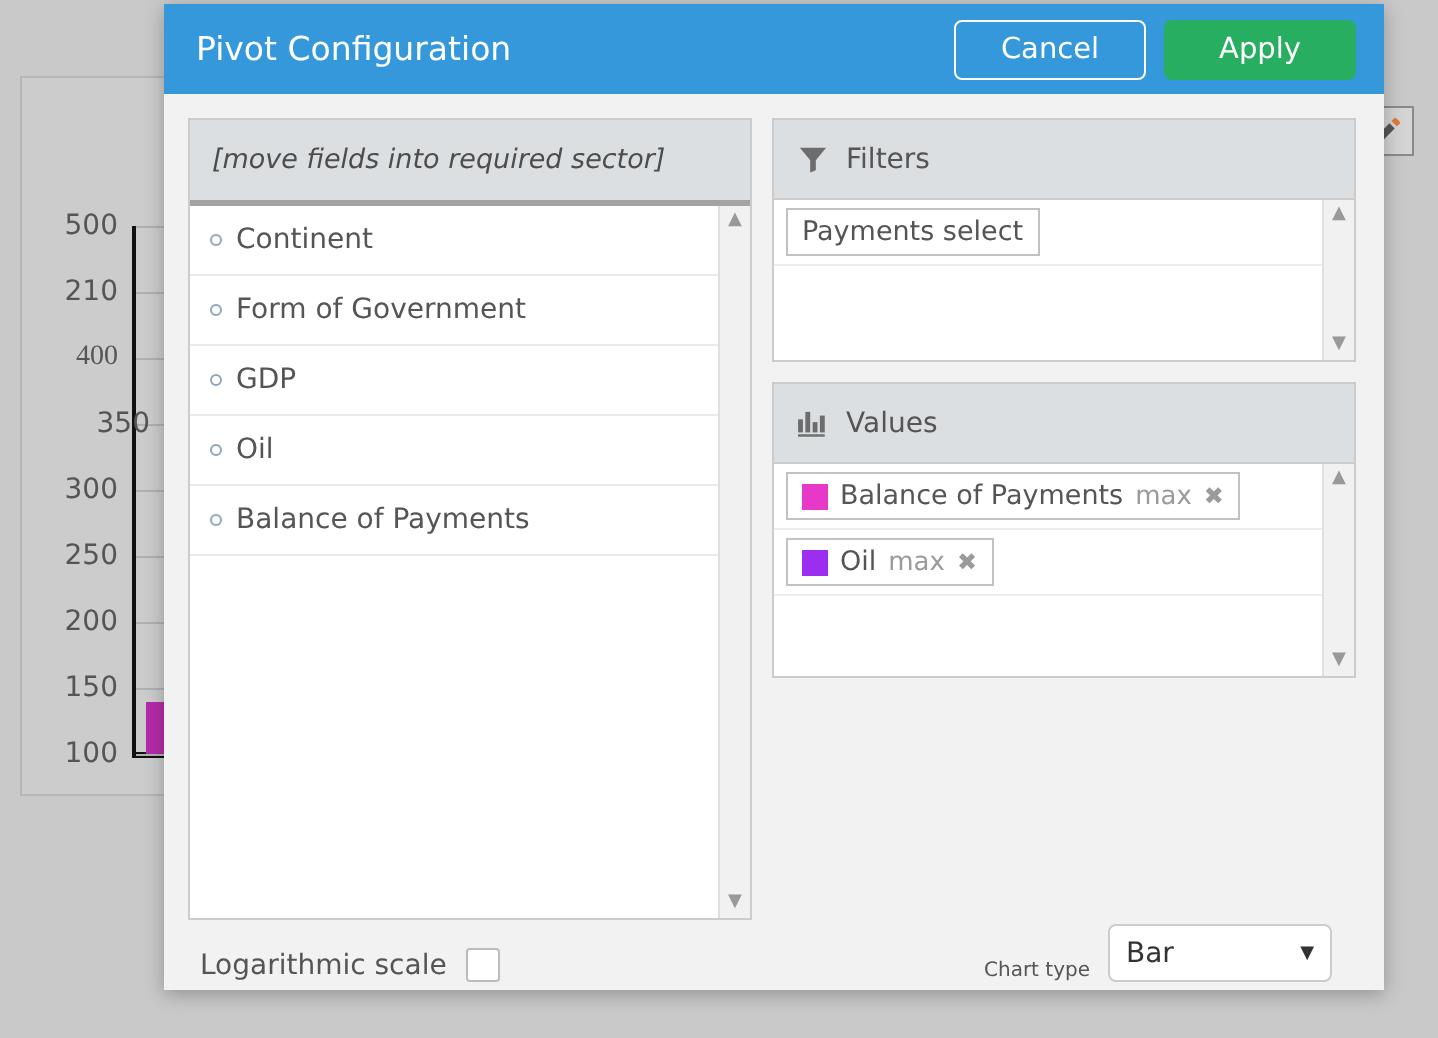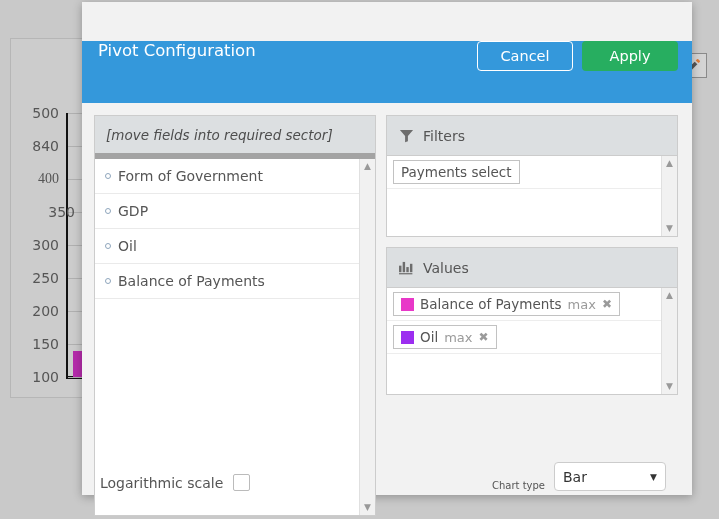--- a/index.html
+++ b/index.html
@@ -50,24 +50,23 @@
   }
 
   
   .modal {
     position: absolute; left: 82px; top: 2px;
     width: 610px; height: 493px;
     background: #f2f2f2;
     box-shadow: 0 2px 9px rgba(0,0,0,0.28);
   }
   .modal-header {
-    height: 62px; background: #3498db;
-    display: flex; align-items: flex-start;
+    height: 45px; background: #3498db;
+    display: flex; align-items: center;
     padding: 0 14px 0 16px;
-    margin-top: 39px;
   }
   .modal-title {
     color: #ffffff; font-size: 16.5px; flex: 1;
   }
   .btn-cancel {
     min-width: 96px; height: 30px;
     border: 1px solid #ffffff; border-radius: 4px;
     background: transparent; color: #ffffff; font-size: 14.5px;
     font-family: inherit; cursor: pointer;
     display: flex; align-items: center; justify-content: center;
@@ -84,21 +83,21 @@
     position: relative; height: 413px; padding: 12px 12px 0 12px;
     display: flex; gap: 10px;
   }
 
   
   .pool {
     width: 282px; border: 1px solid #ccc; background: #ffffff;
     display: flex; flex-direction: column;
   }
   .pool-head {
-    height: 43px; background: #dcdfe1; border-bottom: 6px solid #a3a3a3;
+    height: 43px; background: #dcdfe1; border-bottom: 3px solid #a3a3a3;
     display: flex; align-items: center; padding-left: 11px;
     font-style: italic; font-size: 13.5px; color: #4d4d4d;
   }
   .pool-body { flex: 1; display: flex; overflow: hidden; }
   .pool-list { flex: 1; }
   .field-row {
     height: 35px; border-bottom: 1px solid #eaeaea;
     display: flex; align-items: center; padding-left: 10px;
     font-size: 14px; color: #555; cursor: move;
   }
@@ -175,21 +174,21 @@
         <div class="bg-tick" style="left: 0px; top: 272px; width: 55px; text-align: right; right: auto;">200</div>
         <div class="bg-grid" style="left: 57px; top: 239px;"></div>
         <div class="bg-tick" style="left: 0px; top: 239px; width: 55px; text-align: right; right: auto;">250</div>
         <div class="bg-grid" style="left: 57px; top: 206px;"></div>
         <div class="bg-tick" style="left: 0px; top: 206px; width: 55px; text-align: right; right: auto;">300</div>
         <div class="bg-grid" style="left: 57px; top: 173px;"></div>
         <div class="bg-tick" style="left: 16px; top: 173px; width: 55px; text-align: right; right: auto;">350</div>
         <div class="bg-grid" style="left: 57px; top: 140px;"></div>
         <div class="bg-tick" style="left: 0px; top: 140px; width: 55px; text-align: right; right: auto; font-family: Liberation Serif, serif;">400</div>
         <div class="bg-grid" style="left: 57px; top: 107px;"></div>
-        <div class="bg-tick" style="left: 0px; top: 107px; width: 55px; text-align: right; right: auto;">840</div>
+        <div class="bg-tick" style="left: 0px; top: 107px; width: 55px; text-align: right; right: auto;">210</div>
         <div class="bg-grid" style="left: 57px; top: 74px;"></div>
         <div class="bg-tick" style="left: 0px; top: 74px; width: 55px; text-align: right; right: auto;">500</div>
       </div>
     <div id="bg-bars">
         <div class="bg-bar" style="left: 62px; top: 311.6px; width: 28px; height: 26.4px; background: rgb(181, 43, 171);"></div>
       </div>
     <div class="bg-xlabel" style="left:70px;">1</div>
   </div>
 
   <div class="edit-btn">
@@ -206,20 +205,24 @@
       <button class="btn-cancel">Cancel</button>
       <button class="btn-apply">Apply</button>
     </div>
 
     <div class="modal-body">
 
       <div class="pool">
         <div class="pool-head">[move fields into required sector]</div>
         <div class="pool-body">
           <div class="pool-list" id="pool-list">
+              <div class="field-row">
+                <span class="bullet"></span>
+                <span>Continent</span>
+              </div>
               <div class="field-row">
                 <span class="bullet"></span>
                 <span>Form of Government</span>
               </div>
               <div class="field-row">
                 <span class="bullet"></span>
                 <span>GDP</span>
               </div>
               <div class="field-row">
                 <span class="bullet"></span>

